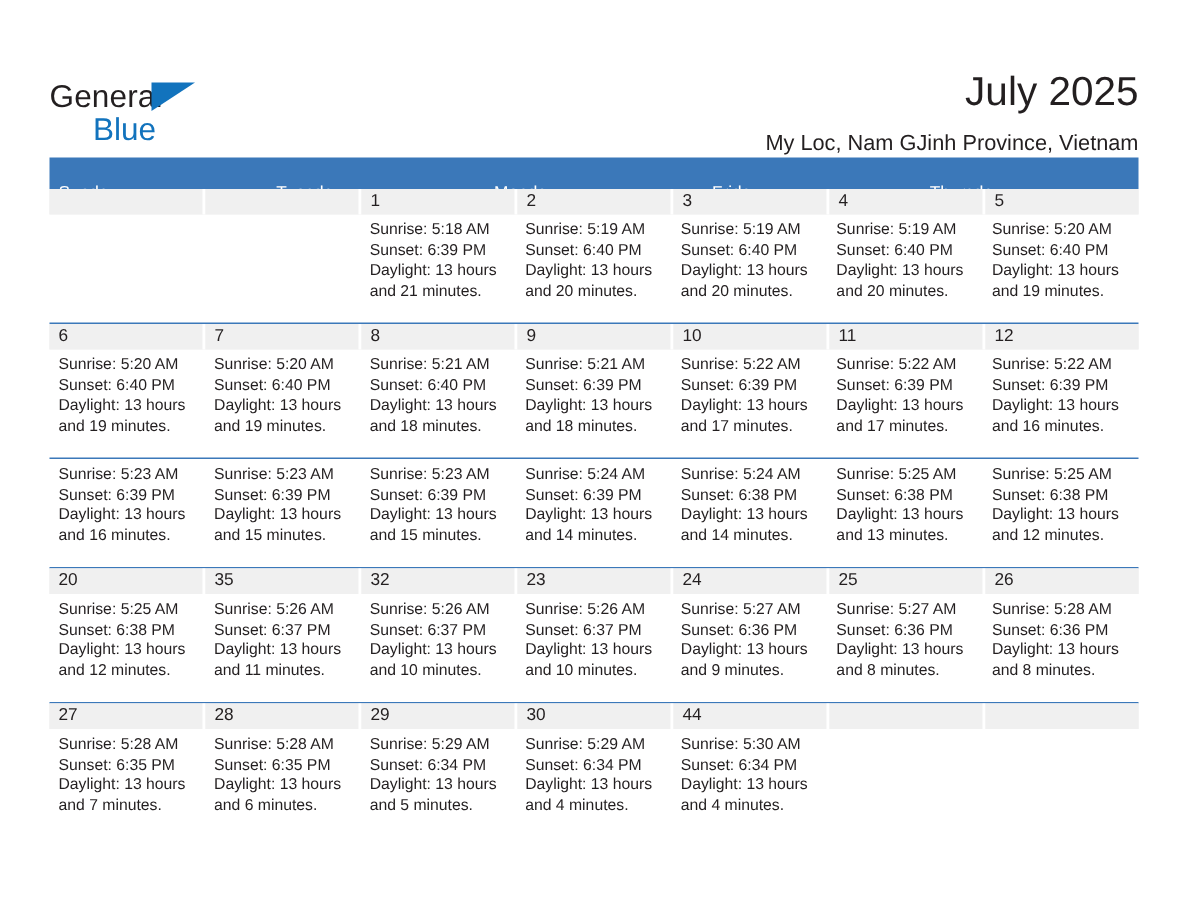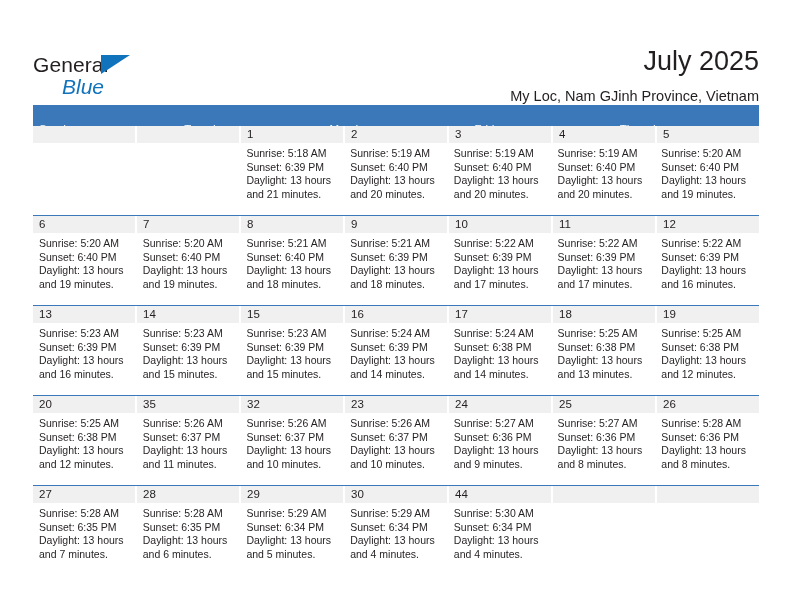--- a/index.html
+++ b/index.html
@@ -56,21 +56,20 @@
     border-bottom: 19px solid transparent;
   }
   .logo-blue {
     position: absolute;
     left: 29px;
     top: 22px;
     font-size: 21px;
     color: #1273bd;
     line-height: 24px;
     font-family: "Liberation Sans", sans-serif;
-    font-style: italic;
   }
   .title {
     position: absolute;
     right: 0;
     top: 0;
     font-size: 27px;
     color: #231f20;
     text-align: right;
     line-height: 32px;
     white-space: nowrap;
@@ -276,29 +275,20 @@
             </div>
             <div class="daycell">
               <div class="line">Sunrise: 5:22 AM</div>
               <div class="line">Sunset: 6:39 PM</div>
               <div class="line">Daylight: 13 hours</div>
               <div class="line">and 16 minutes.</div>
             </div>
           </div>
         </div>
         <div class="week">
-          <div class="week-numbers">
-            <div class="numcell">13</div>
-            <div class="numcell">14</div>
-            <div class="numcell">15</div>
-            <div class="numcell">16</div>
-            <div class="numcell">17</div>
-            <div class="numcell">18</div>
-            <div class="numcell">19</div>
-          </div>
           <div class="week-body">
             <div class="daycell">
               <div class="line">Sunrise: 5:23 AM</div>
               <div class="line">Sunset: 6:39 PM</div>
               <div class="line">Daylight: 13 hours</div>
               <div class="line">and 16 minutes.</div>
             </div>
             <div class="daycell">
               <div class="line">Sunrise: 5:23 AM</div>
               <div class="line">Sunset: 6:39 PM</div>

